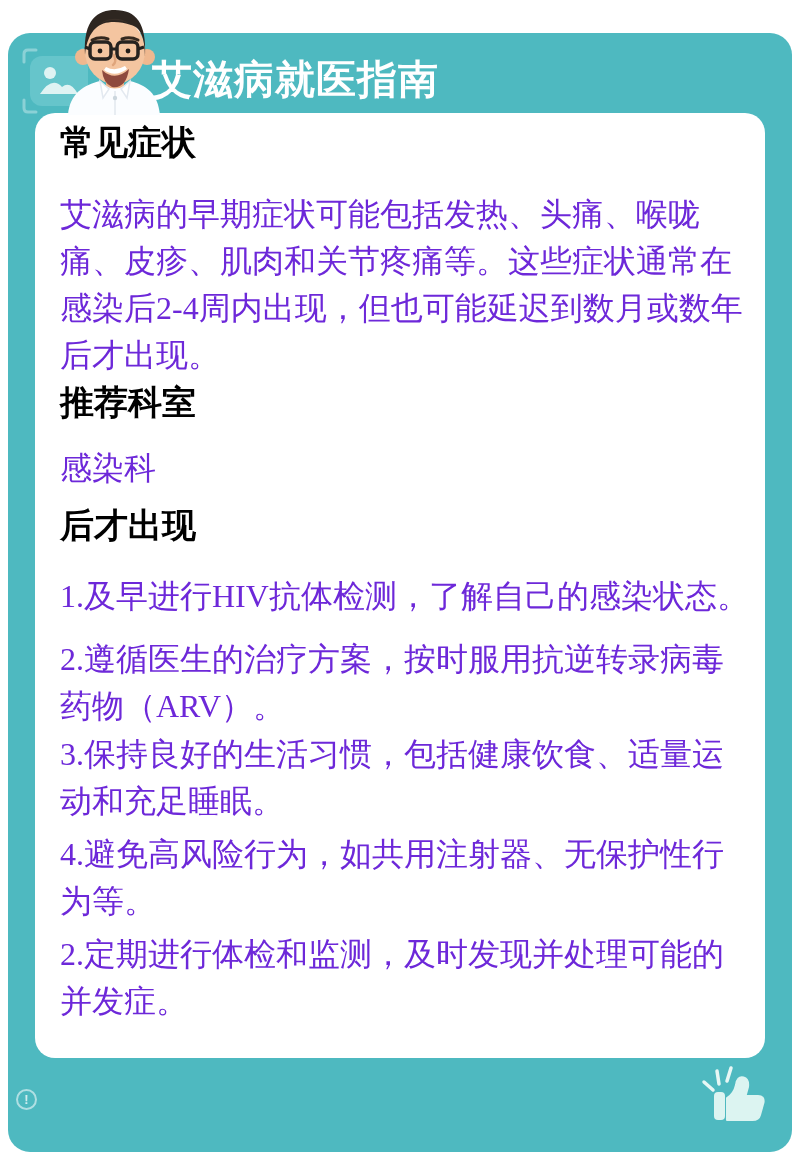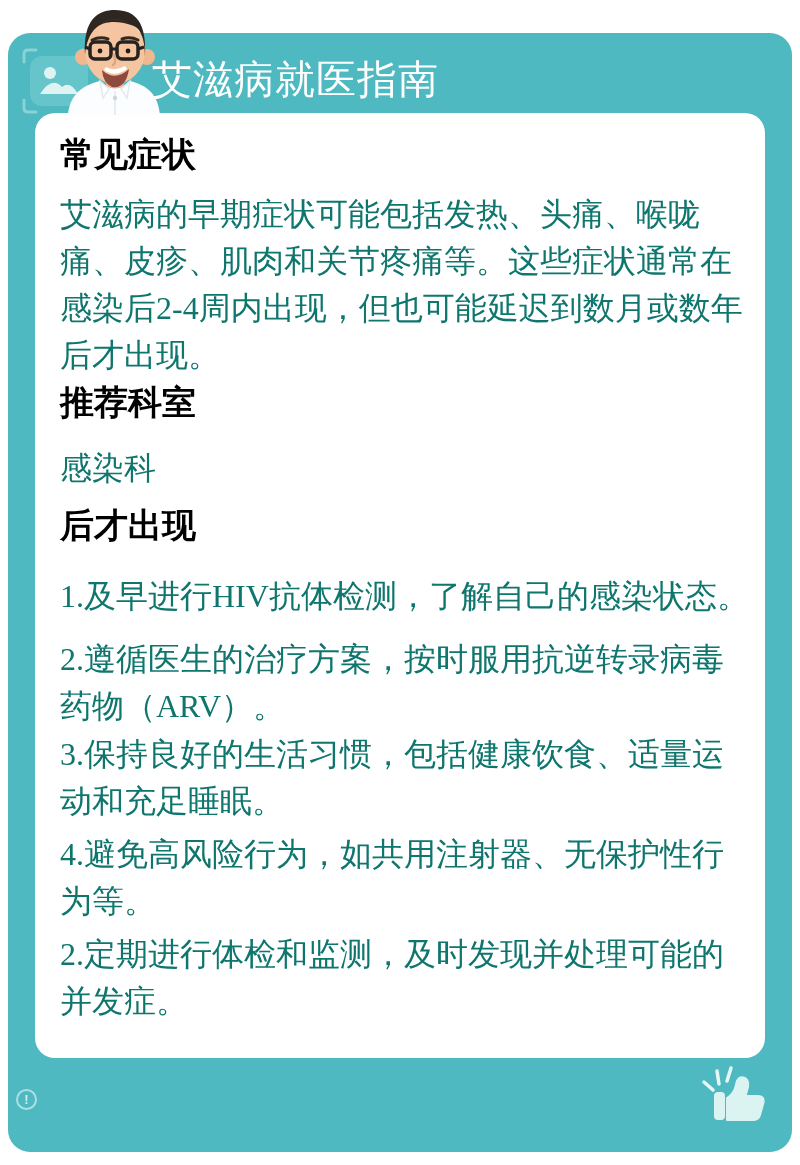--- a/index.html
+++ b/index.html
@@ -7,31 +7,31 @@
          font-family:"Liberation Sans","DejaVu Sans",sans-serif;}
   
   .panel{position:absolute;left:8px;top:33px;width:784px;height:1119px;
          background:#4EB9C0;border-radius:22px;}
   
   .photo-chip{position:absolute;left:30px;top:56px;width:58px;height:50px;border-radius:12px;
               background:#66C5CB;}
   .photo-chip svg{display:block;}
   .chip-brackets{position:absolute;left:22px;top:48px;width:74px;height:66px;pointer-events:none;}
   
-  .page-title{position:absolute;left:152px;top:52px;font-size:40px;font-weight:normal;
+  .page-title{position:absolute;left:152px;top:52px;font-size:40px;font-weight:bold;
               color:#FFFFFF;letter-spacing:1px;white-space:pre;}
   
   .card{position:absolute;left:35px;top:113px;width:730px;height:945px;background:#FFFFFF;
         border-radius:20px;}
   .card .blk{position:absolute;left:25px;width:690px;white-space:pre;}
   .h{font-size:34px;line-height:42px;font-weight:bold;color:#000000;
      font-family:"Liberation Sans","DejaVu Sans",sans-serif;}
-  .t{font-size:32px;line-height:47px;color:#0f766e;
+  .t{font-size:32px;line-height:47px;color:#6d28d9;
      font-family:"Liberation Serif","DejaVu Serif",sans-serif;}
-  .h1{top:20px;} .p1{top:78px;} .h2{top:268px;} .p2{top:332px;} .h3{top:391px;}
+  .h1{top:8px;} .p1{top:78px;} .h2{top:268px;} .p2{top:332px;} .h3{top:391px;}
   .i1{top:460px;} .i2{top:523px;} .i3{top:618px;} .i4{top:718px;} .i5{top:818px;}
   
   .avatar{position:absolute;left:50px;top:5px;width:118px;height:110px;}
   
   .info-icon{position:absolute;left:16px;top:1089px;width:21px;height:21px;border-radius:50%;
              border:2px solid rgba(255,255,255,0.55);box-sizing:border-box;
              color:rgba(255,255,255,0.75);font-size:13px;line-height:17px;text-align:center;font-weight:bold;}
   .disclaimer{position:absolute;left:50px;top:1069px;width:700px;font-size:22px;line-height:33px;
               color:#E8F7F6;white-space:pre;}
   .thumb{position:absolute;left:698px;top:1062px;width:72px;height:66px;background:none;border:none;padding:0;cursor:pointer;}

